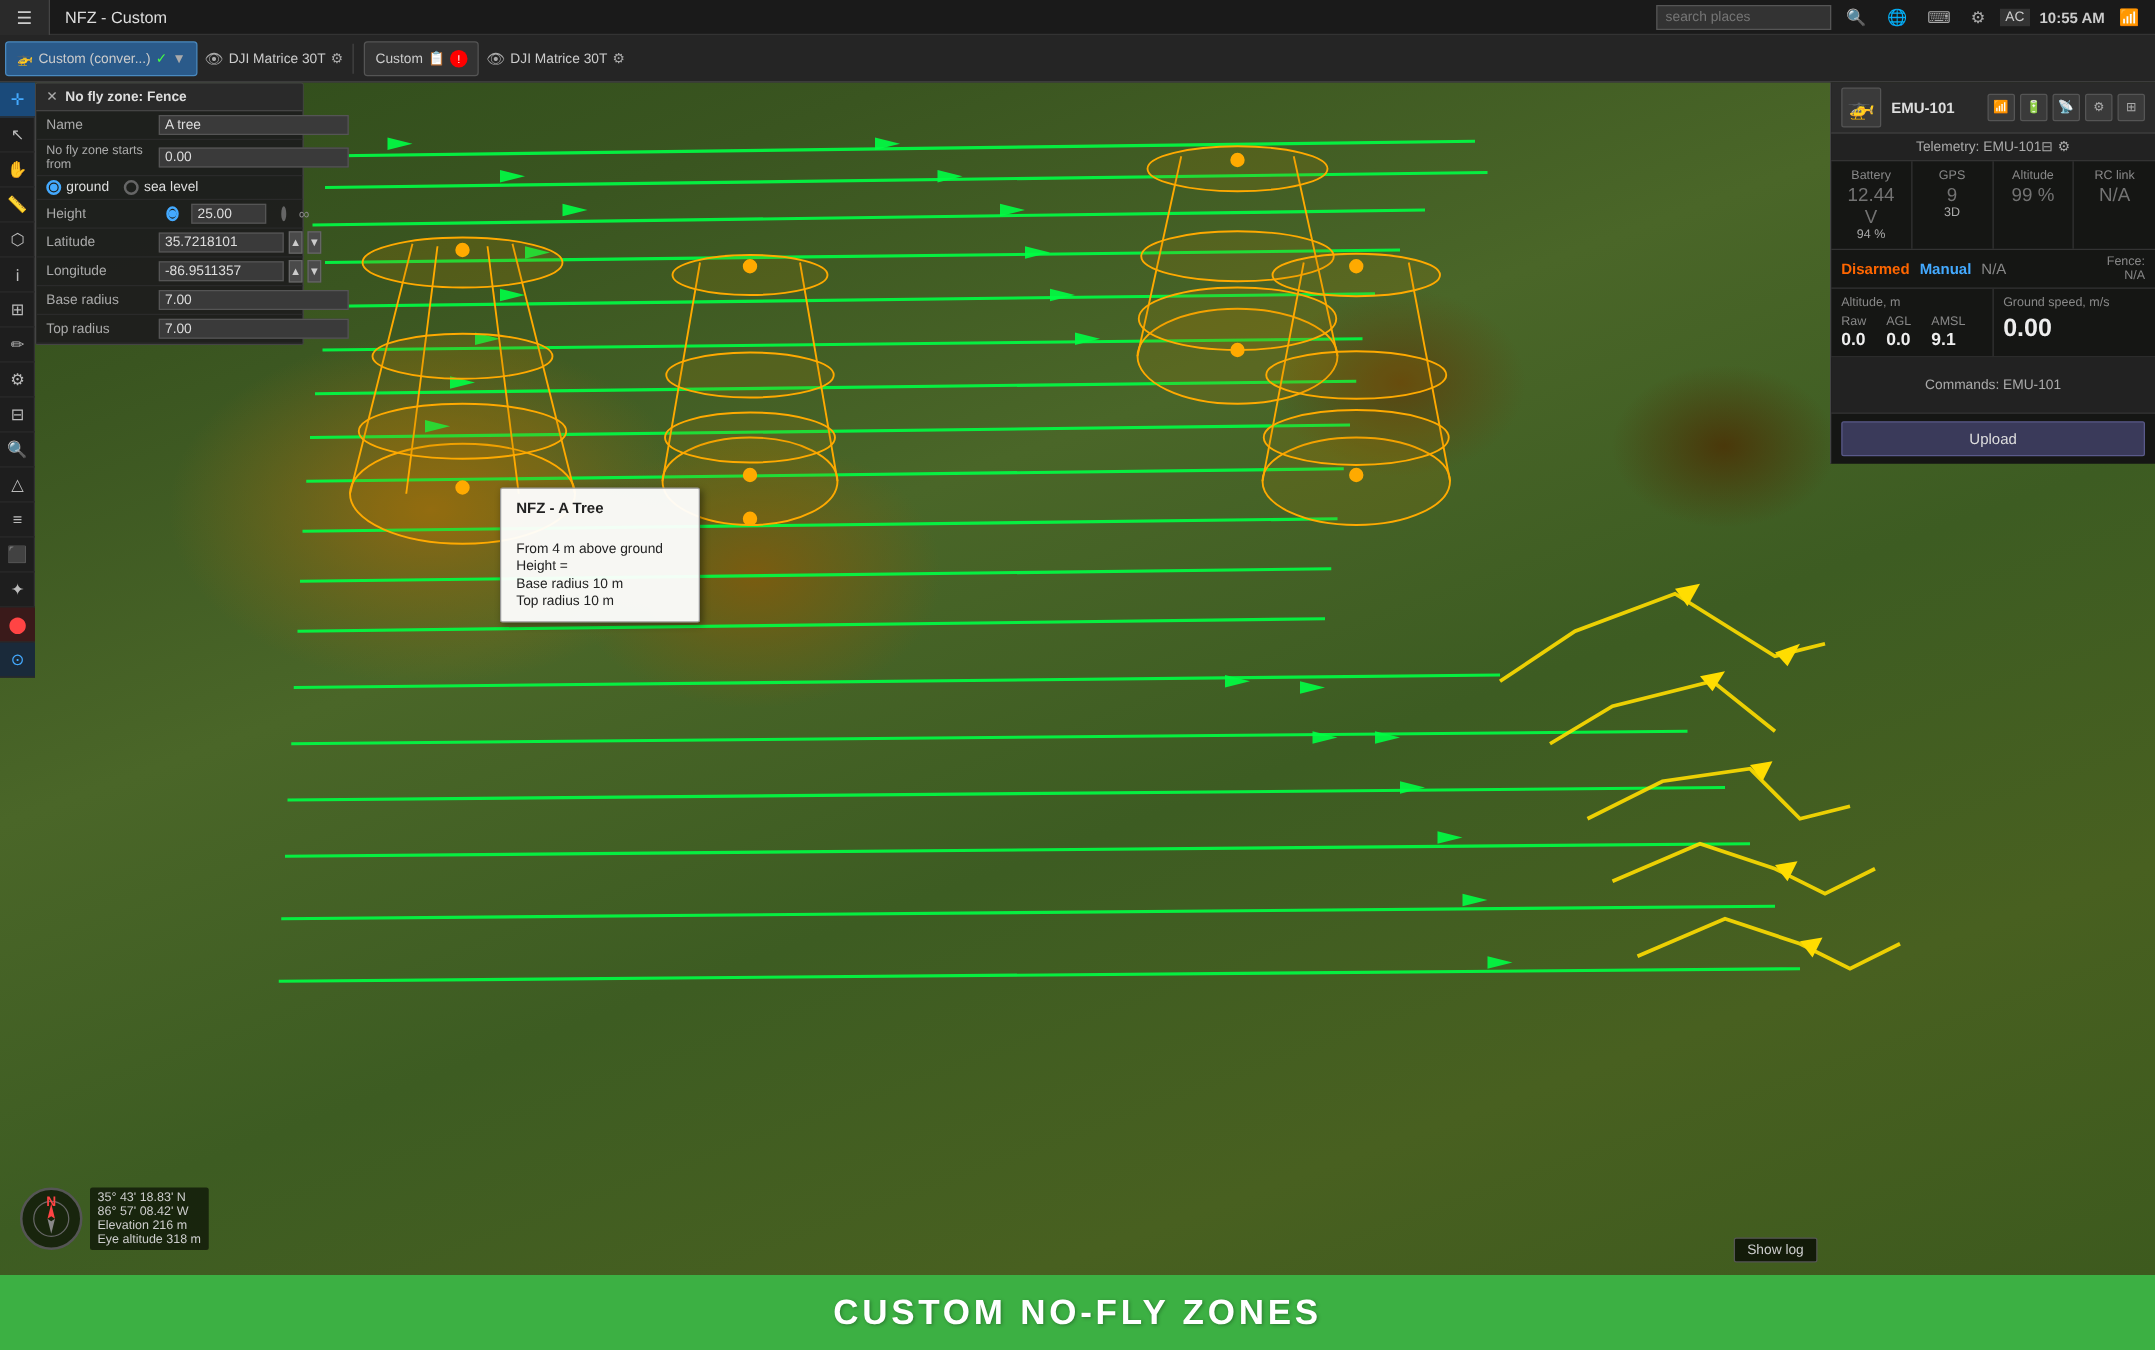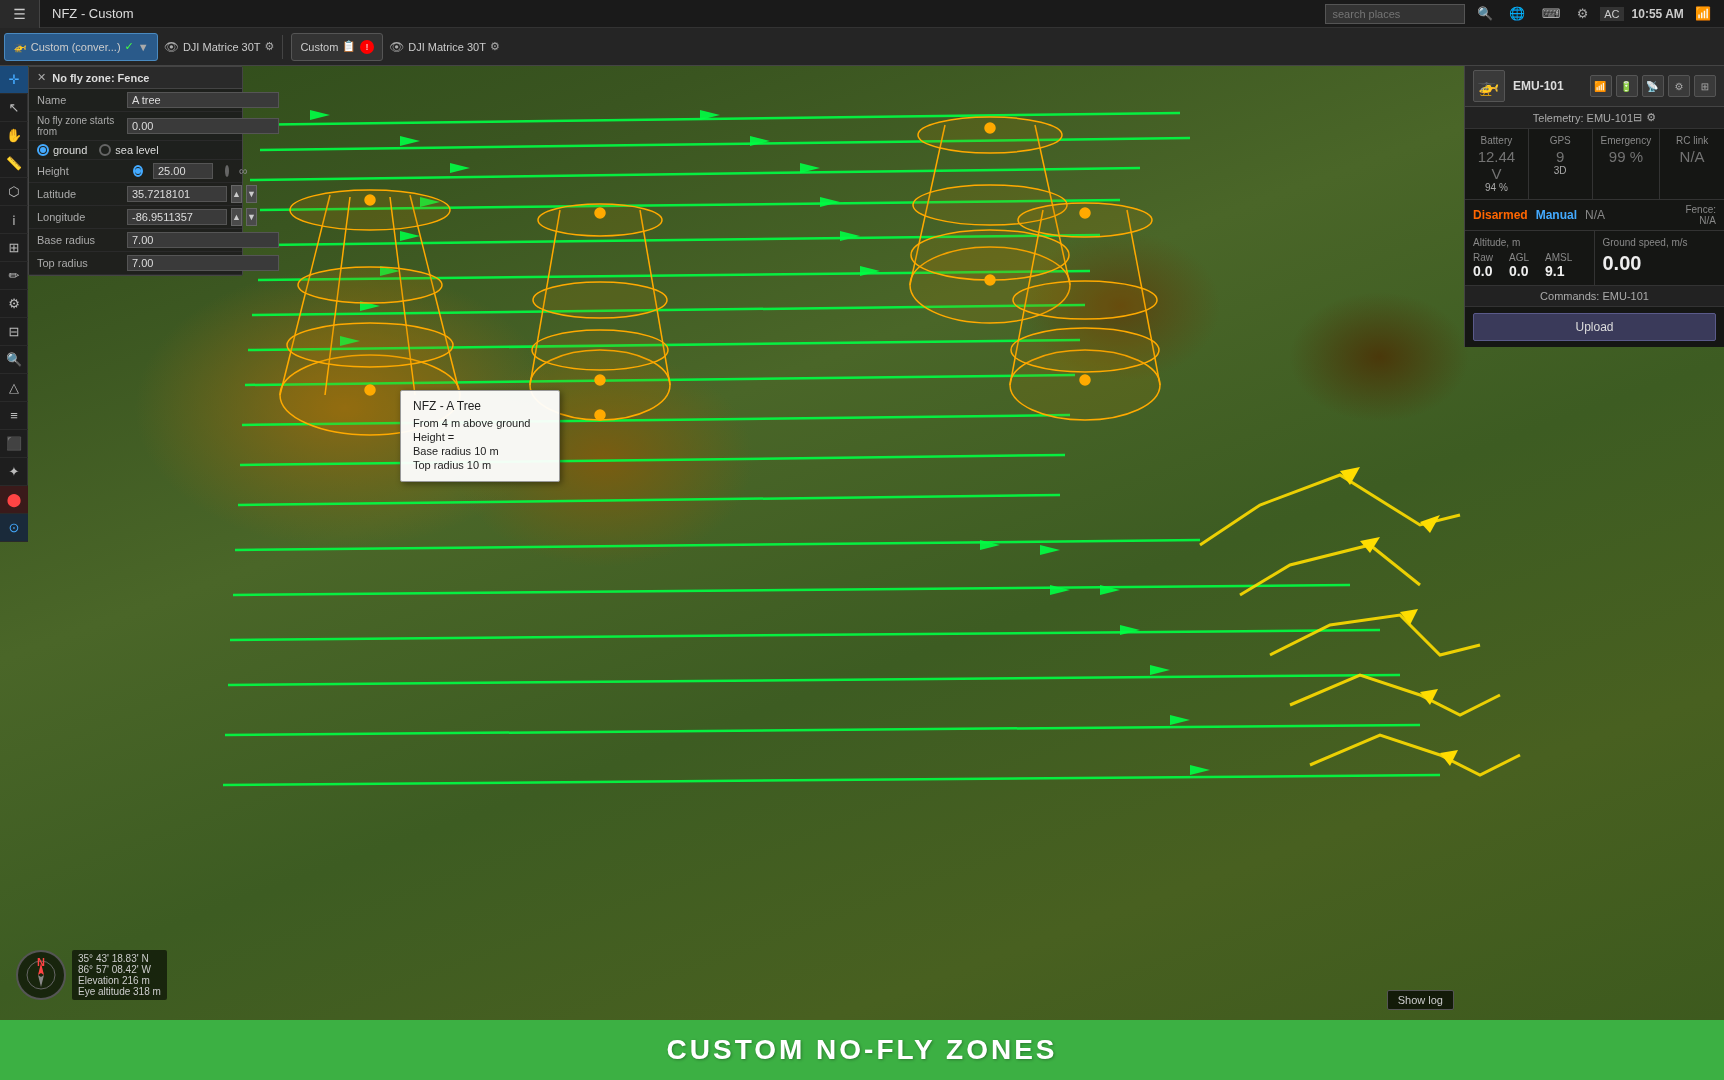--- a/index.html
+++ b/index.html
@@ -435,21 +435,21 @@
     }
 
     .ground-speed {
       color: #eee;
       font-size: 20px;
       font-weight: bold;
     }
 
     .commands-header {
       background: #222;
-      padding: 4px 8px;
+      padding: 16px 8px;
       color: #aaa;
       font-size: 11px;
       border-bottom: 1px solid #333;
       text-align: center;
     }
 
     .upload-btn {
       width: calc(100% - 16px);
       margin: 6px 8px;
       padding: 6px;
@@ -499,22 +499,22 @@
       padding: 8px 12px;
       z-index: 200;
       font-size: 12px;
       color: #222;
       border-radius: 2px;
       box-shadow: 2px 2px 6px rgba(0,0,0,0.4);
       min-width: 160px;
     }
 
     .tooltip-title {
-      font-weight: normal;
-      margin-bottom: 4px;
+      font-weight: bold;
+      margin-bottom: 20px;
       font-size: 12px;
     }
 
     .tooltip-line {
       font-size: 11px;
       margin: 2px 0;
     }
 
     
     #compass {
@@ -886,21 +886,21 @@
       <div class="telemetry-label">Battery</div>
       <div class="telemetry-value">12.44 V</div>
       <div class="telemetry-sub">94 %</div>
     </div>
     <div class="telemetry-cell">
       <div class="telemetry-label">GPS</div>
       <div class="telemetry-value">9</div>
       <div class="telemetry-sub">3D</div>
     </div>
     <div class="telemetry-cell">
-      <div class="telemetry-label">Emergency</div>
+      <div class="telemetry-label">Altitude</div>
       <div class="telemetry-value">99 %</div>
     </div>
     <div class="telemetry-cell">
       <div class="telemetry-label">RC link</div>
       <div class="telemetry-value">N/A</div>
     </div>
   </div>
 
   <div class="status-row">
     <span class="status-disarmed">Disarmed</span>

